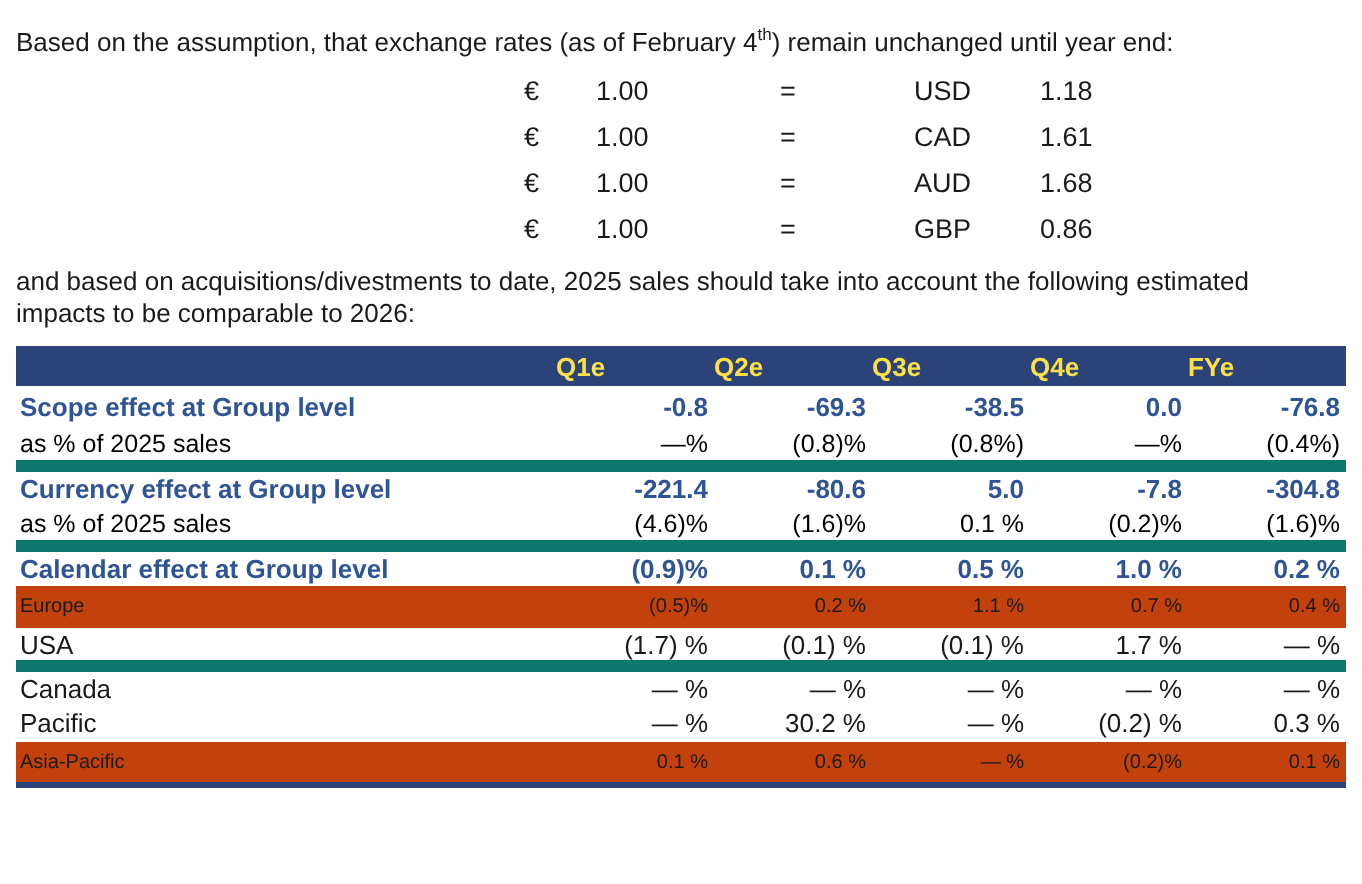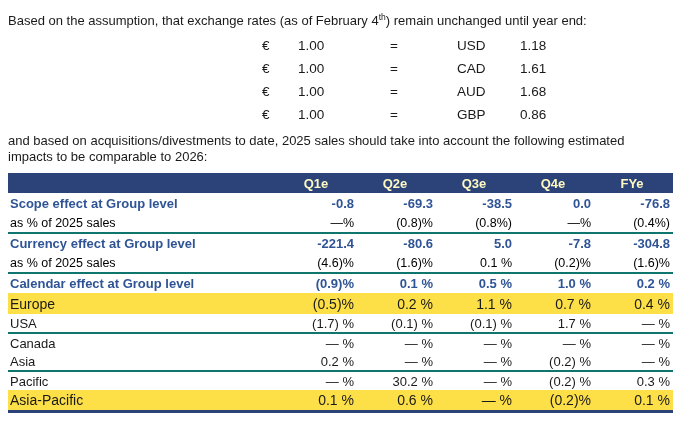--- a/index.html
+++ b/index.html
@@ -21,33 +21,33 @@
   .fx-row span { display: block; text-align: left; }
 
   table.impacts {
     border-collapse: collapse; table-layout: fixed;
     width: 665px; margin: 8px 8px 0 8px;
     border-bottom: 3px solid #2B4379;
   }
   table.impacts col.c-label { width: 270px; }
   table.impacts col.c-num { width: 79px; }
   table.impacts th {
-    background: #2B4379; color: #fef9c3; font-weight: 700; font-size: 13px;
-    height: 20px; text-align: center; padding: 0 3px 0 0;
+    background: #2B4379; color: #fde047; font-weight: 700; font-size: 13px;
+    height: 20px; text-align: left; padding: 0 3px 0 0;
   }
   table.impacts td {
     height: 20px; text-align: right; padding: 0 3px 0 0;
     font-size: 13px; vertical-align: middle; white-space: nowrap;
   }
   table.impacts td.lbl { text-align: left; padding: 0 0 0 2px; margin-left: 48px; }
   tr.group td { color: #2F5496; font-weight: 700; font-size: 13px; }
   tr.sub td { color: #000; font-size: 12.5px; font-weight: 400; }
-  tr.region td { background: #fde047; font-size: 14px; height: 21px; color: #1a1a1a; }
+  tr.region td { background: #c2410c; font-size: 10px; height: 21px; color: #1a1a1a; }
   tr.small td { font-size: 13px; height: 19px; color: #1a1a1a; }
-  tr.divider td { border-bottom: 2px solid #0f766e; }
+  tr.divider td { border-bottom: 6px solid #0f766e; }
 </style>
 </head>
 <body>
 
 <div class="page">
 
   <p class="intro"><span>Based on the assumption, that exchange rates (as of February 4</span><sup>th</sup><span>) remain unchanged until year end:</span></p>
 
   <div class="fx">
     <div class="fx-row">
@@ -163,28 +163,20 @@
         <td>— %</td>
       </tr>
       <tr class="small">
         <td class="lbl">Canada</td>
         <td>— %</td>
         <td>— %</td>
         <td>— %</td>
         <td>— %</td>
         <td>— %</td>
       </tr>
-      <tr class="small divider">
-        <td class="lbl">Asia</td>
-        <td>0.2 %</td>
-        <td>— %</td>
-        <td>— %</td>
-        <td>(0.2) %</td>
-        <td>— %</td>
-      </tr>
       <tr class="small">
         <td class="lbl">Pacific</td>
         <td>— %</td>
         <td>30.2 %</td>
         <td>— %</td>
         <td>(0.2) %</td>
         <td>0.3 %</td>
       </tr>
       <tr class="region">
         <td class="lbl">Asia-Pacific</td>

